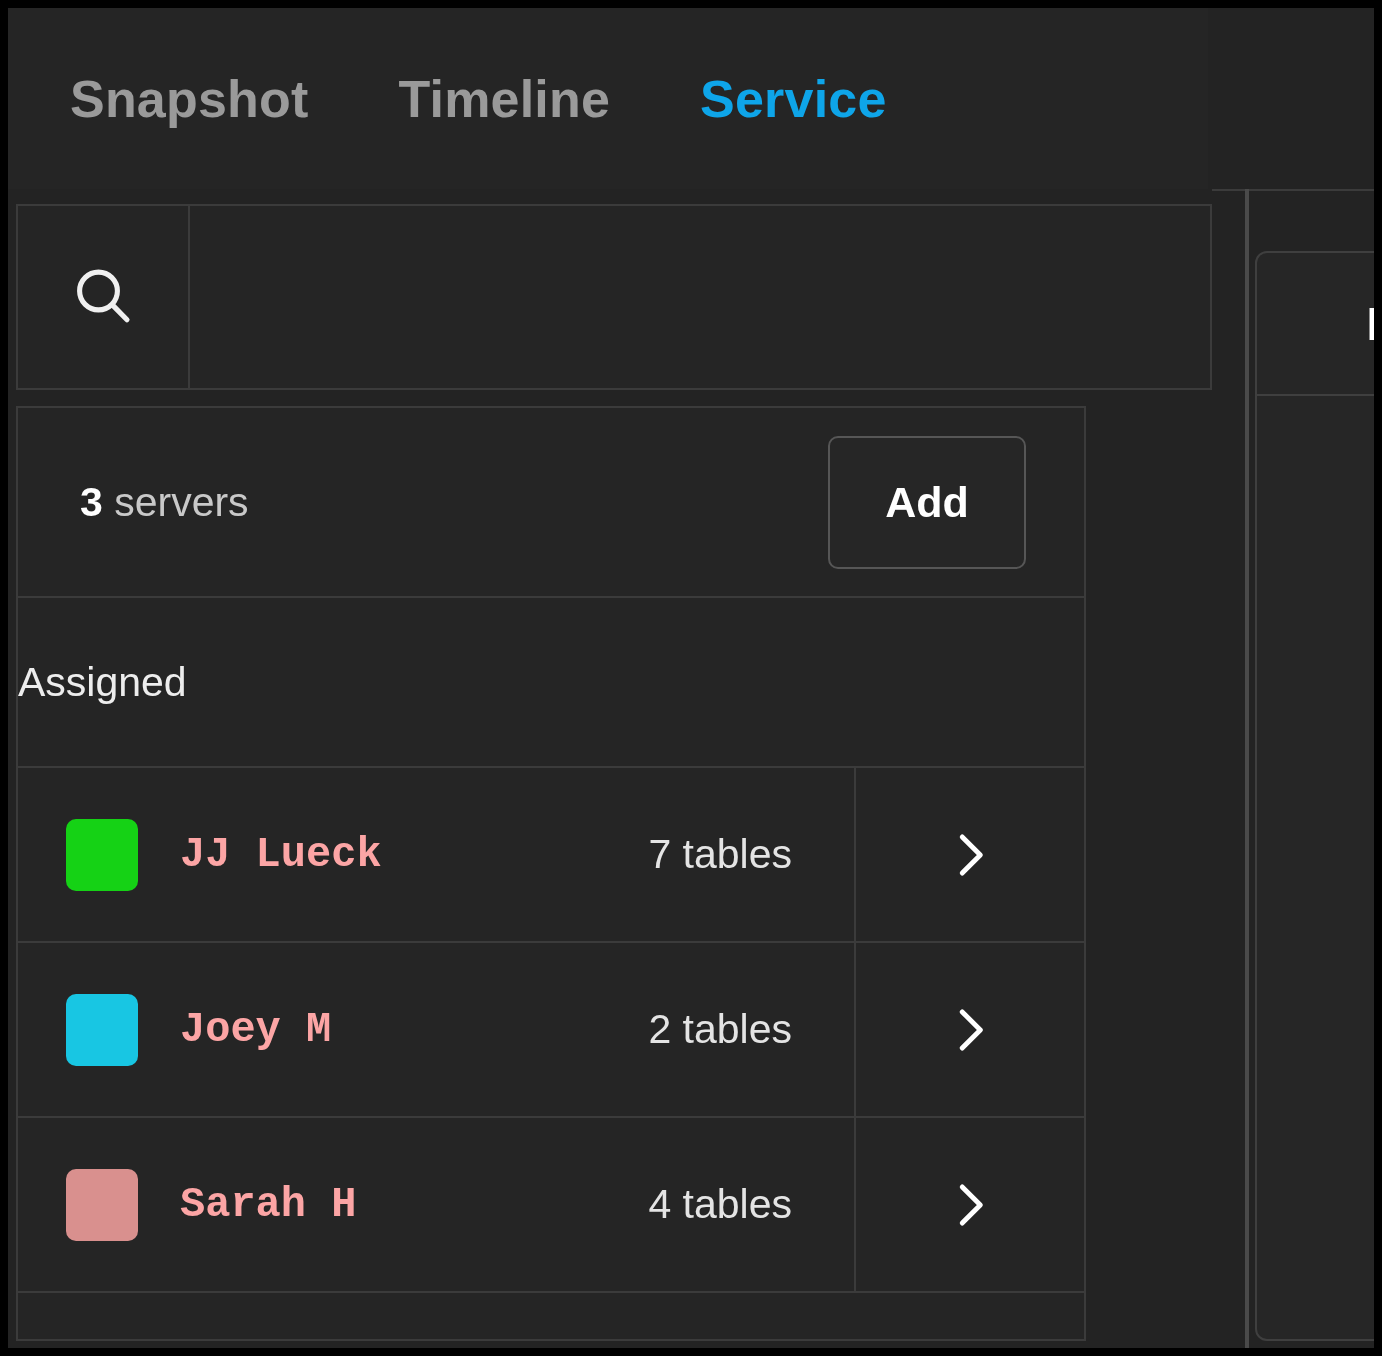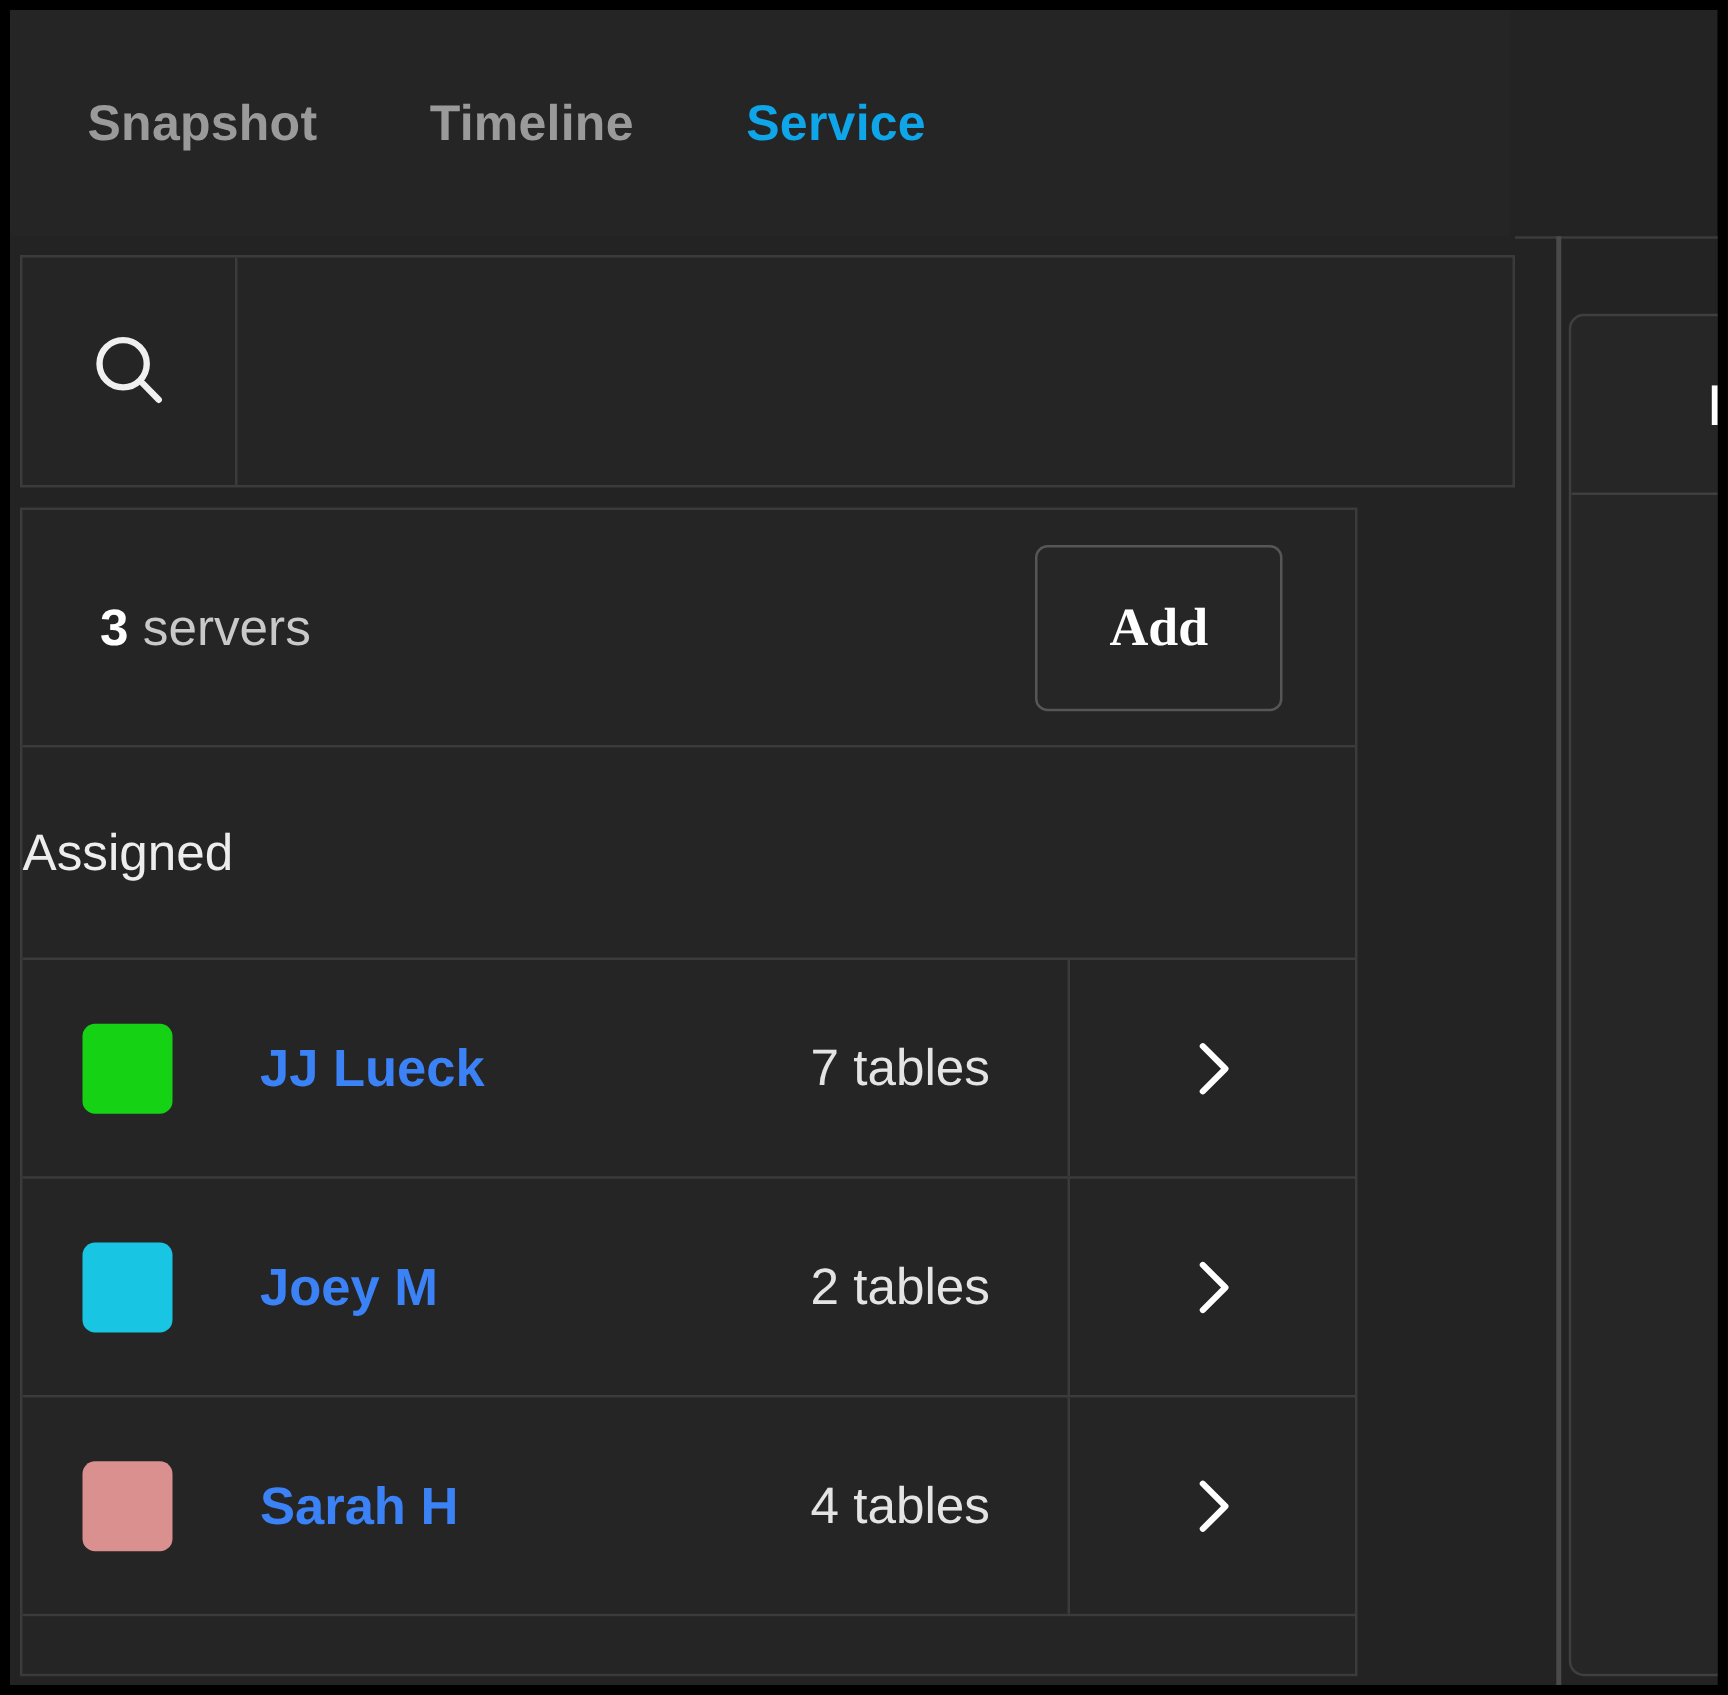--- a/index.html
+++ b/index.html
@@ -38,21 +38,21 @@
     top: 0;
     width: 1200px;
     height: 181px;
     background: #252525;
     display: flex;
     align-items: center;
     padding-left: 62px;
     gap: 0px;
   }
   .tab {
-    font-size: 40px;
+    font-size: 52px;
     font-weight: bold;
     color: #9a9a9a;
     letter-spacing: 0.2px;
     white-space: nowrap;
     margin-right: 90px;
     line-height: 1;
   }
   .tab.active { color: #0ea5e9; }
 
   
@@ -121,21 +121,21 @@
     font-weight: bold;
   }
   .spacer { flex: 1; }
   .add-btn {
     width: 198px;
     height: 133px;
     border: 2px solid #565656;
     border-radius: 10px;
     background: #262626;
     color: #ffffff;
-    font-family: Liberation Serif, serif;
+    font-family: Liberation Sans, sans-serif;
     font-size: 43px;
     font-weight: bold;
     cursor: pointer;
     display: flex;
     align-items: center;
     justify-content: center;
   }
 
   
   .section-head {
@@ -165,25 +165,26 @@
     padding: 0 40px 0 48px;
     border-right: 2px solid #3b3b3b;
   }
   .swatch {
     width: 72px;
     height: 72px;
     border-radius: 10px;
     flex: 0 0 auto;
   }
   .srow-name {
-    margin-left: 70px;
+    margin-left: 42px;
     font-size: 42px;
     font-weight: bold;
-    color: #3b82f6;
-    white-space: nowrap;
+    color: #fca5a5;
+    white-space: nowrap;
+    font-family: Liberation Mono, monospace;
   }
   .srow-meta {
     margin-left: auto;
     font-size: 41px;
     color: #e4e4e4;
     white-space: nowrap;
     padding-right: 22px;
   }
   .srow-chev {
     width: 228px;

